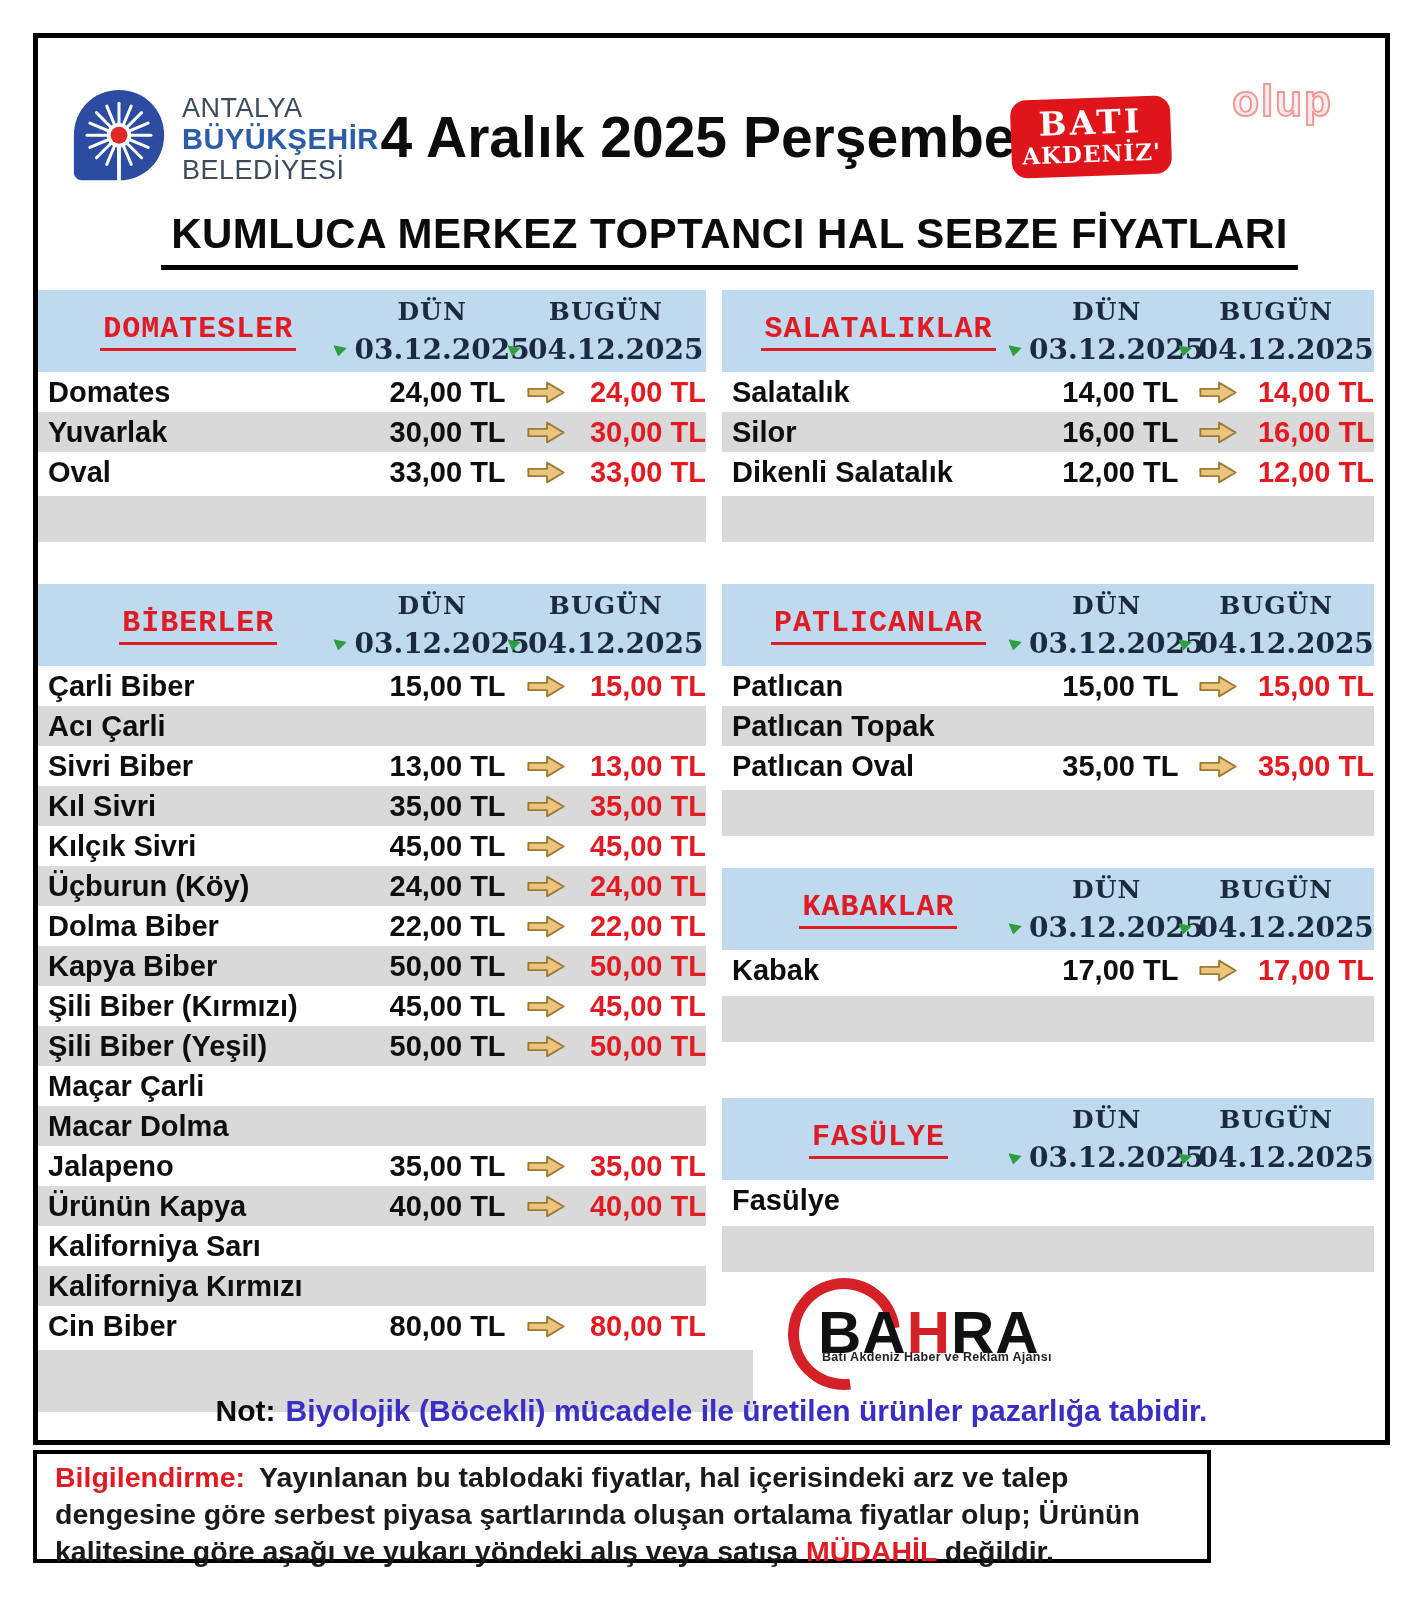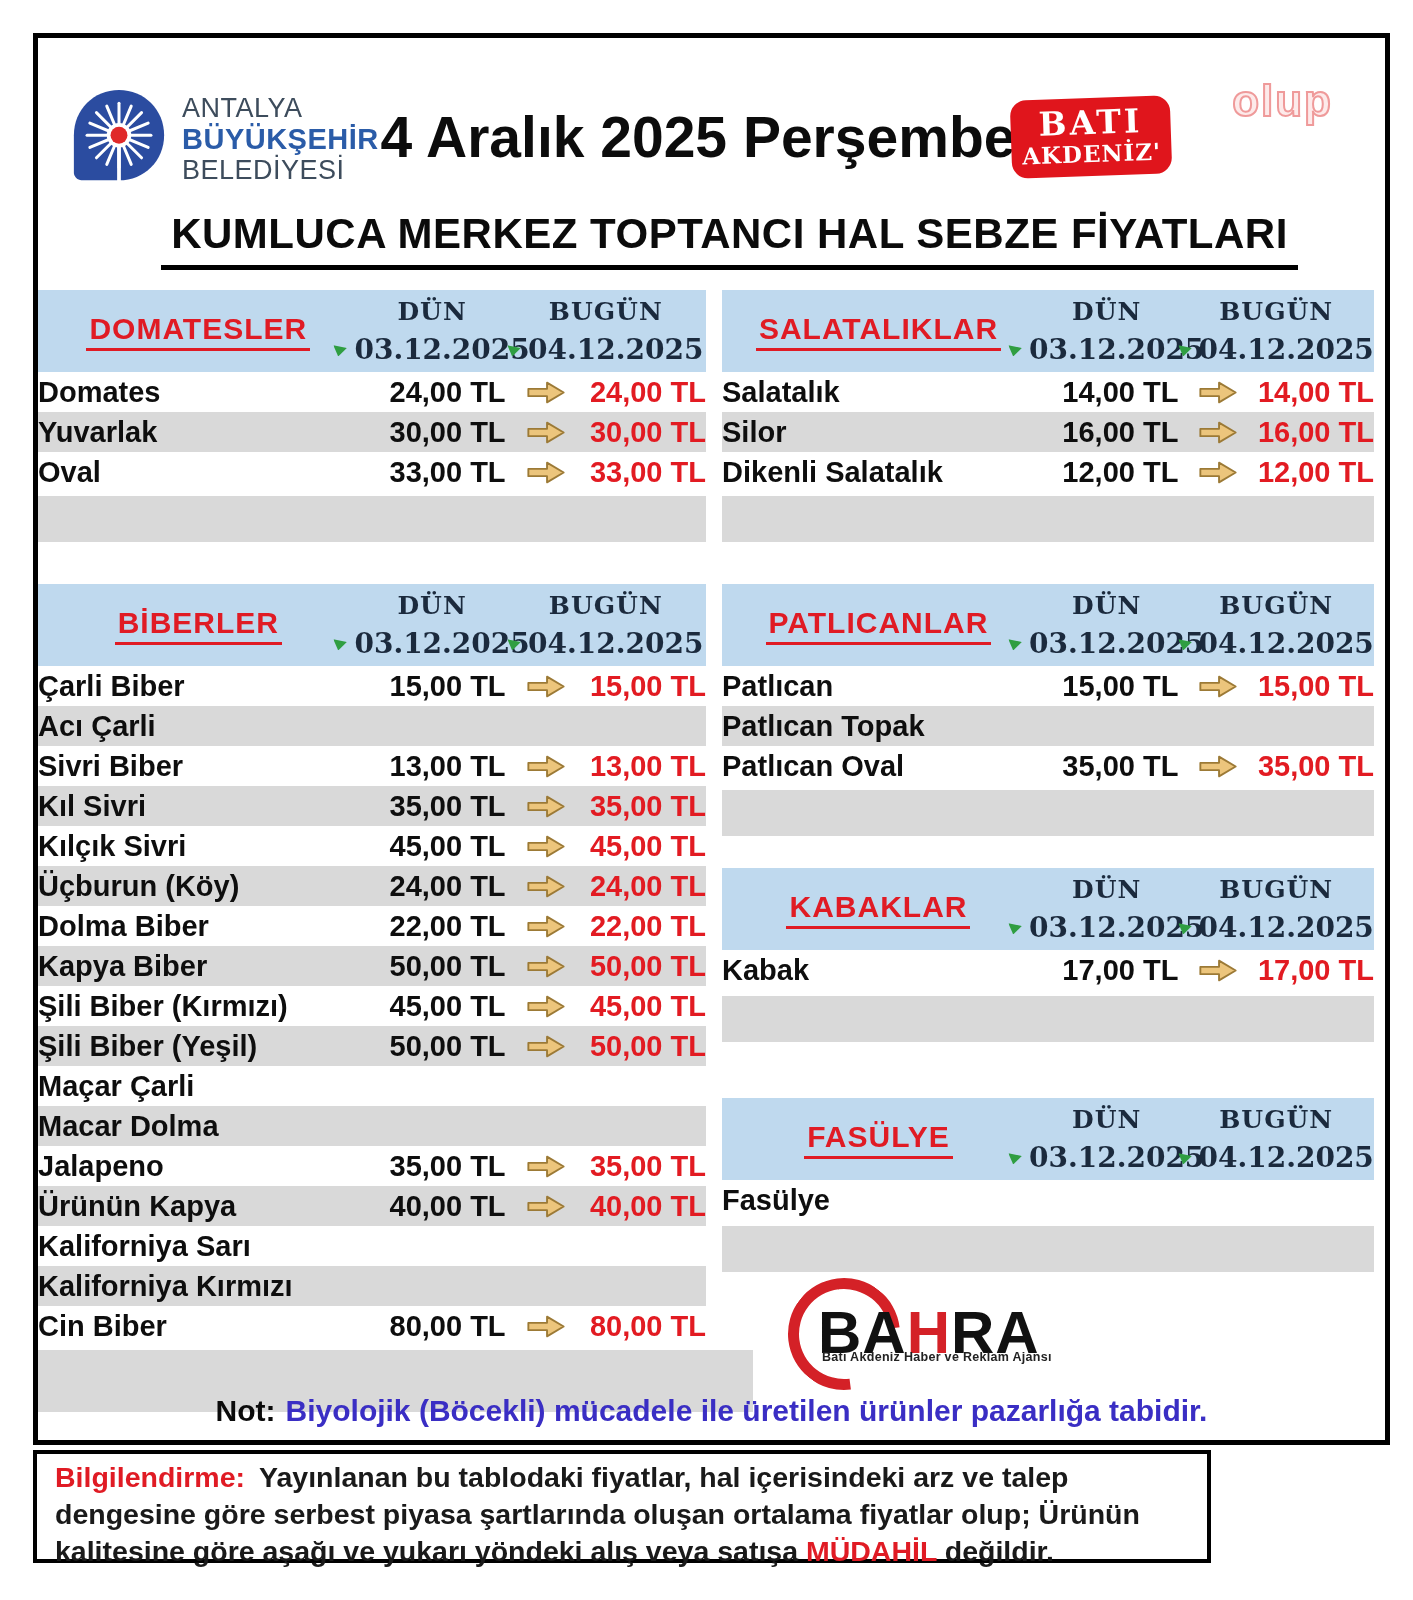--- a/index.html
+++ b/index.html
@@ -38,39 +38,39 @@
 
   
   .price-table { width:100%; }
   .pt-domatesler   { margin-bottom:42px; }
   .pt-salataliklar { margin-bottom:42px; }
   .pt-patlicanlar  { margin-bottom:32px; }
   .pt-kabaklar     { margin-bottom:56px; }
 
   .t-header { background:#bfd9ee; height:82px; display:flex; align-items:center; }
   .t-cat { width:48%; display:flex; justify-content:center; align-items:center; }
-  .cat-label { font-family:Liberation Sans, sans-serif; font-weight:bold; font-size:30px; color:#e01b24;
+  .cat-label { font-family:Liberation Mono, monospace; font-weight:bold; font-size:30px; color:#e01b24;
                border-bottom:3px solid #e01b24; padding:0 3px 2px; letter-spacing:1px; white-space:nowrap; }
   .t-col { display:flex; flex-direction:column; justify-content:center; align-items:center; }
   .t-dun   { width:22%; }
   .t-bugun { width:30%; }
   .t-col-label { font-family:"DejaVu Serif", serif; font-weight:bold; font-size:25px;
                  color:#1b2a3d; letter-spacing:1px; }
   .t-date-row { display:flex; align-items:center; gap:7px; margin-top:7px; }
   .marker { width:13px; height:13px; background:#2f9e41; flex:none;
             clip-path:polygon(0 10%, 100% 45%, 25% 100%); transform:rotate(-8deg); }
   .t-date { font-family:"DejaVu Serif", serif; font-weight:bold; font-size:28px; color:#1b2a3d; white-space:nowrap; }
 
   .t-row { height:40px; display:flex; align-items:center; background:#fff; }
   .t-row.alt { background:#d9d9d9; }
   .t-row.trailing { background:#d9d9d9; height:46px; margin-top:4px; }
   .pt-biberler .t-row.trailing { height:62px; width:715px; }
   .pt-fasulye .t-row.trailing, .pt-kabaklar .t-row.trailing { margin-top:6px; }
 
-  .r-name  { width:50%; box-sizing:border-box; font-size:29px; font-weight:bold;
+  .r-name  { width:50%; padding-left:10px; box-sizing:border-box; font-size:29px; font-weight:bold;
              color:#0e0e0e; white-space:nowrap; }
   .r-dun   { width:20%; text-align:right; font-size:29px; font-weight:bold; color:#0e0e0e; white-space:nowrap; }
   .r-arrow { width:12%; display:flex; justify-content:center; align-items:center; }
   .r-arrow svg { width:42px; height:27px; }
   .r-bugun { width:18%; text-align:right; font-size:29px; font-weight:bold; color:#e21b22; white-space:nowrap; }
 
   
   .bahra { position:relative; margin:4px 0 0 70px; width:260px; height:118px; }
   .bahra-arc { position:absolute; left:-4px; top:2px; width:112px; height:112px; border:11px solid #d42127;
                border-radius:50%; border-right-color:transparent; transform:rotate(38deg); box-sizing:border-box; }

